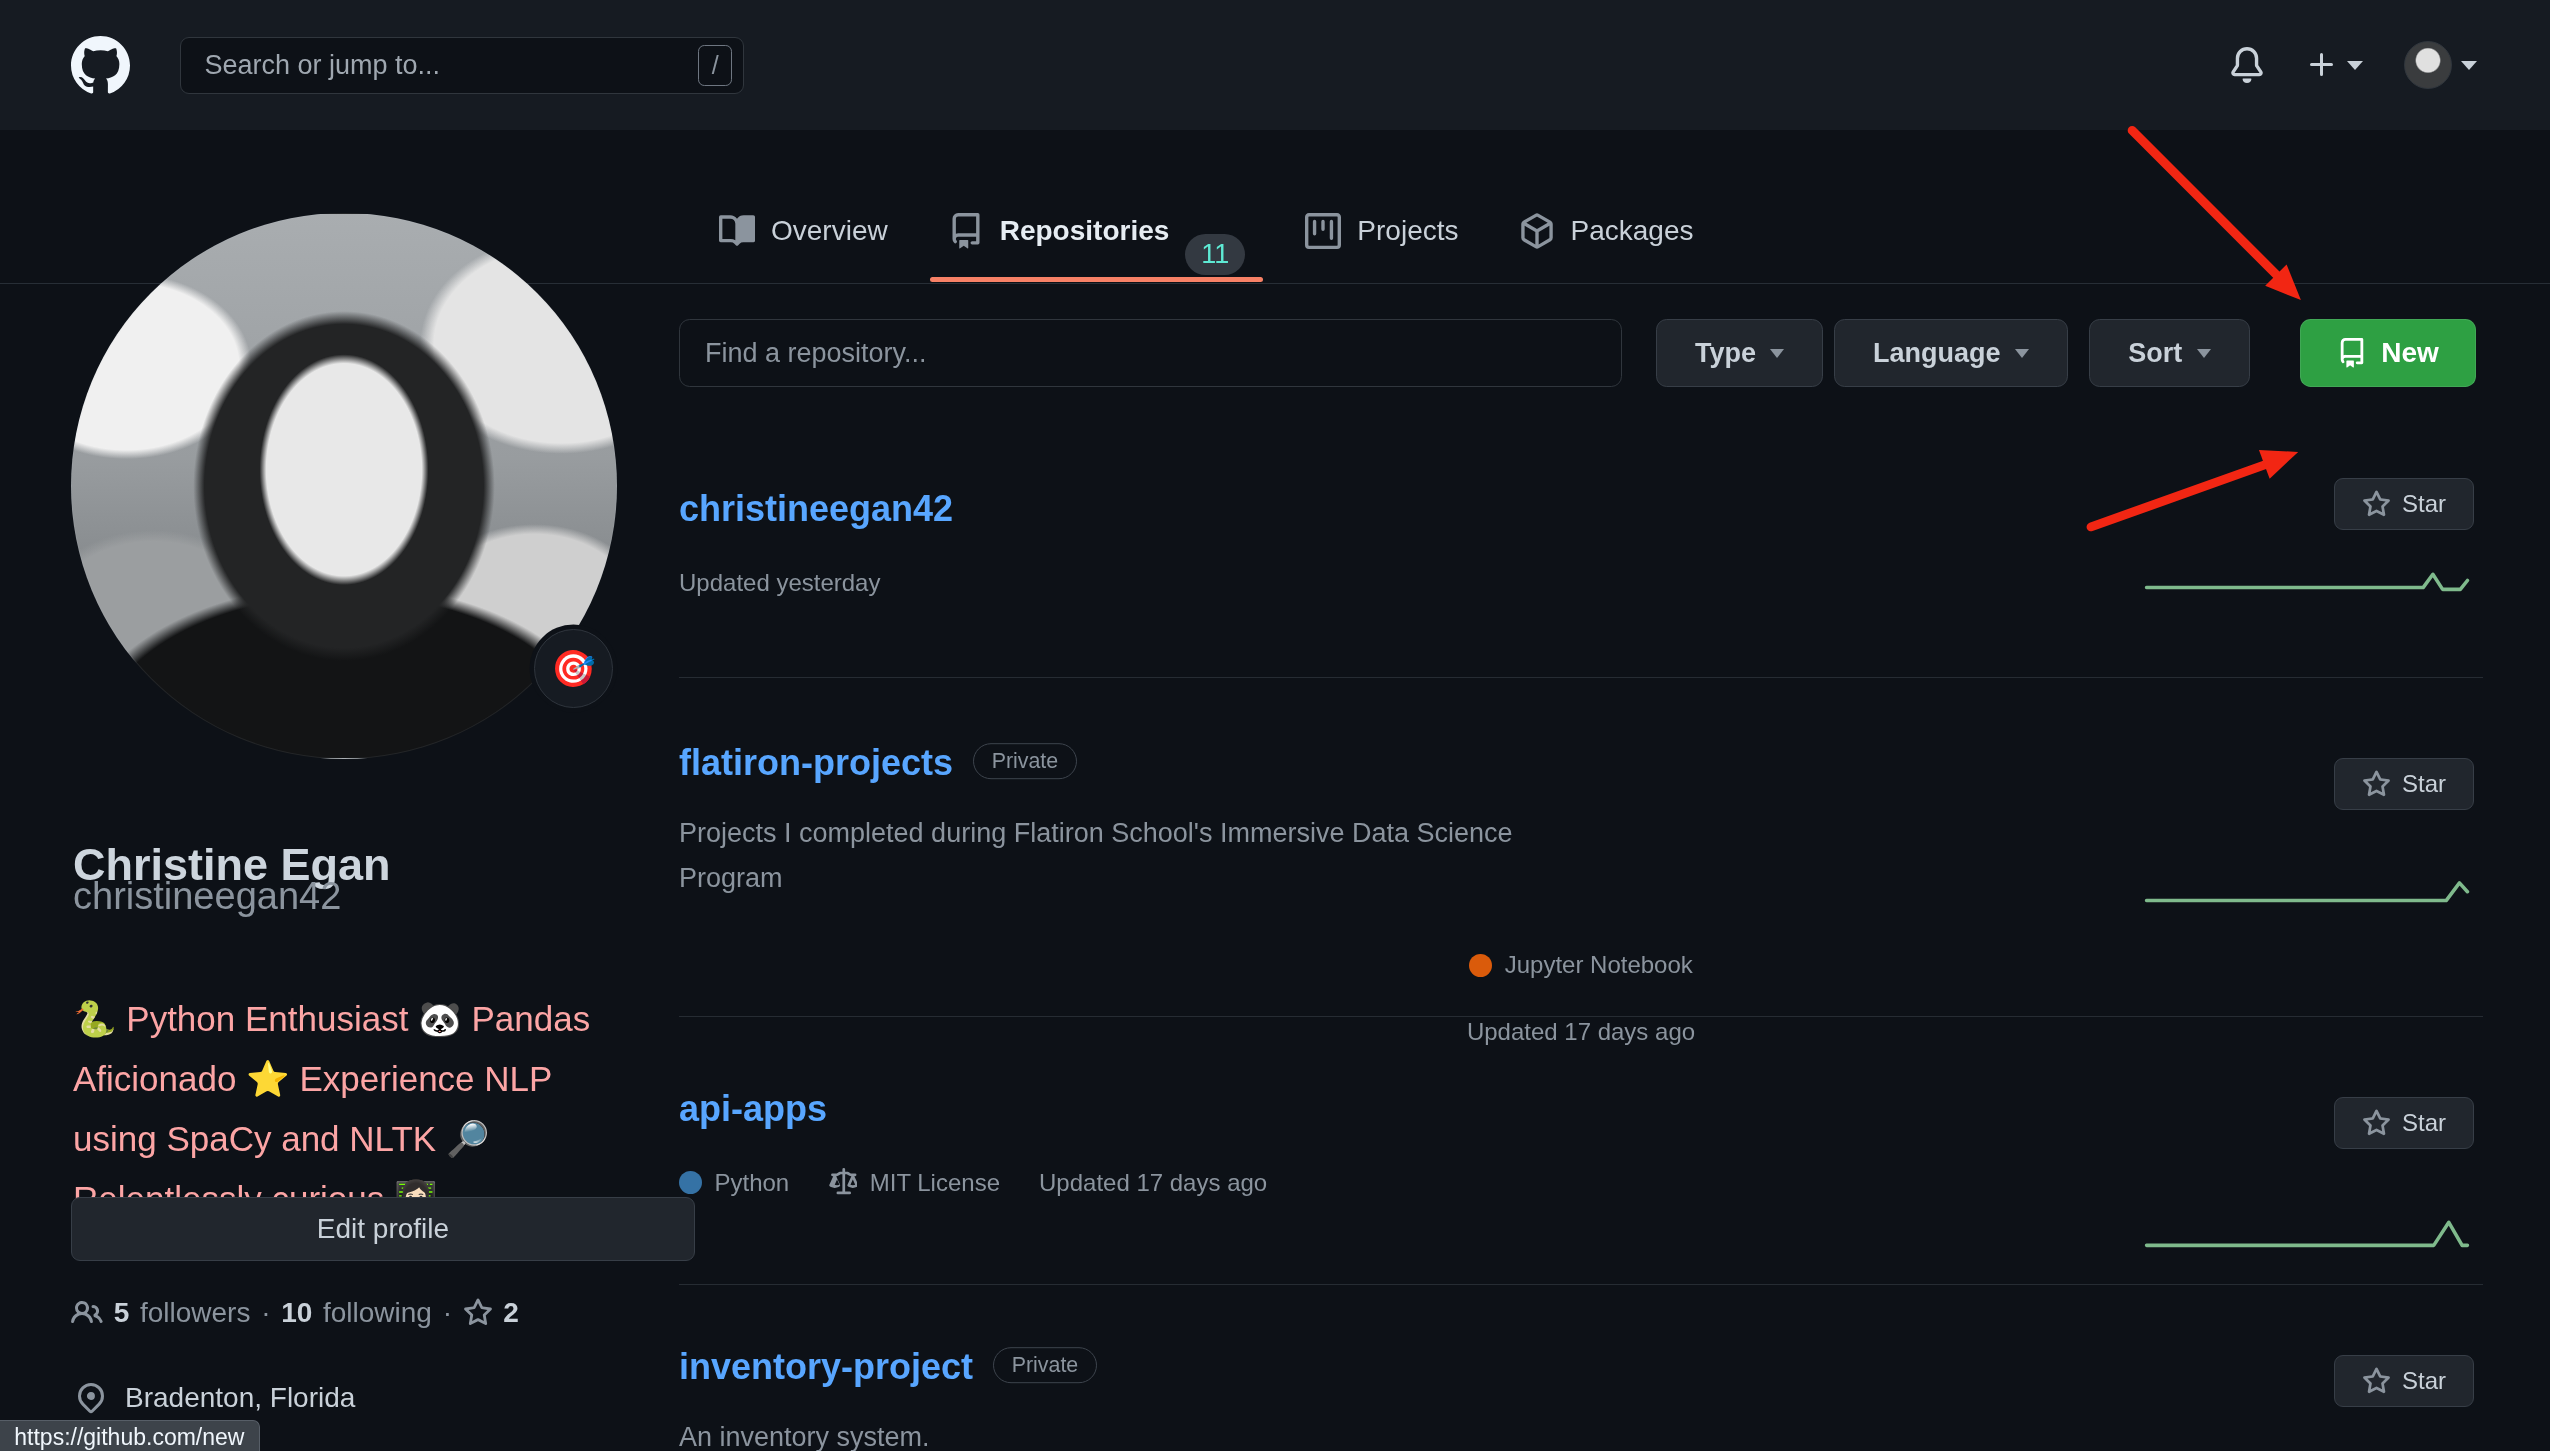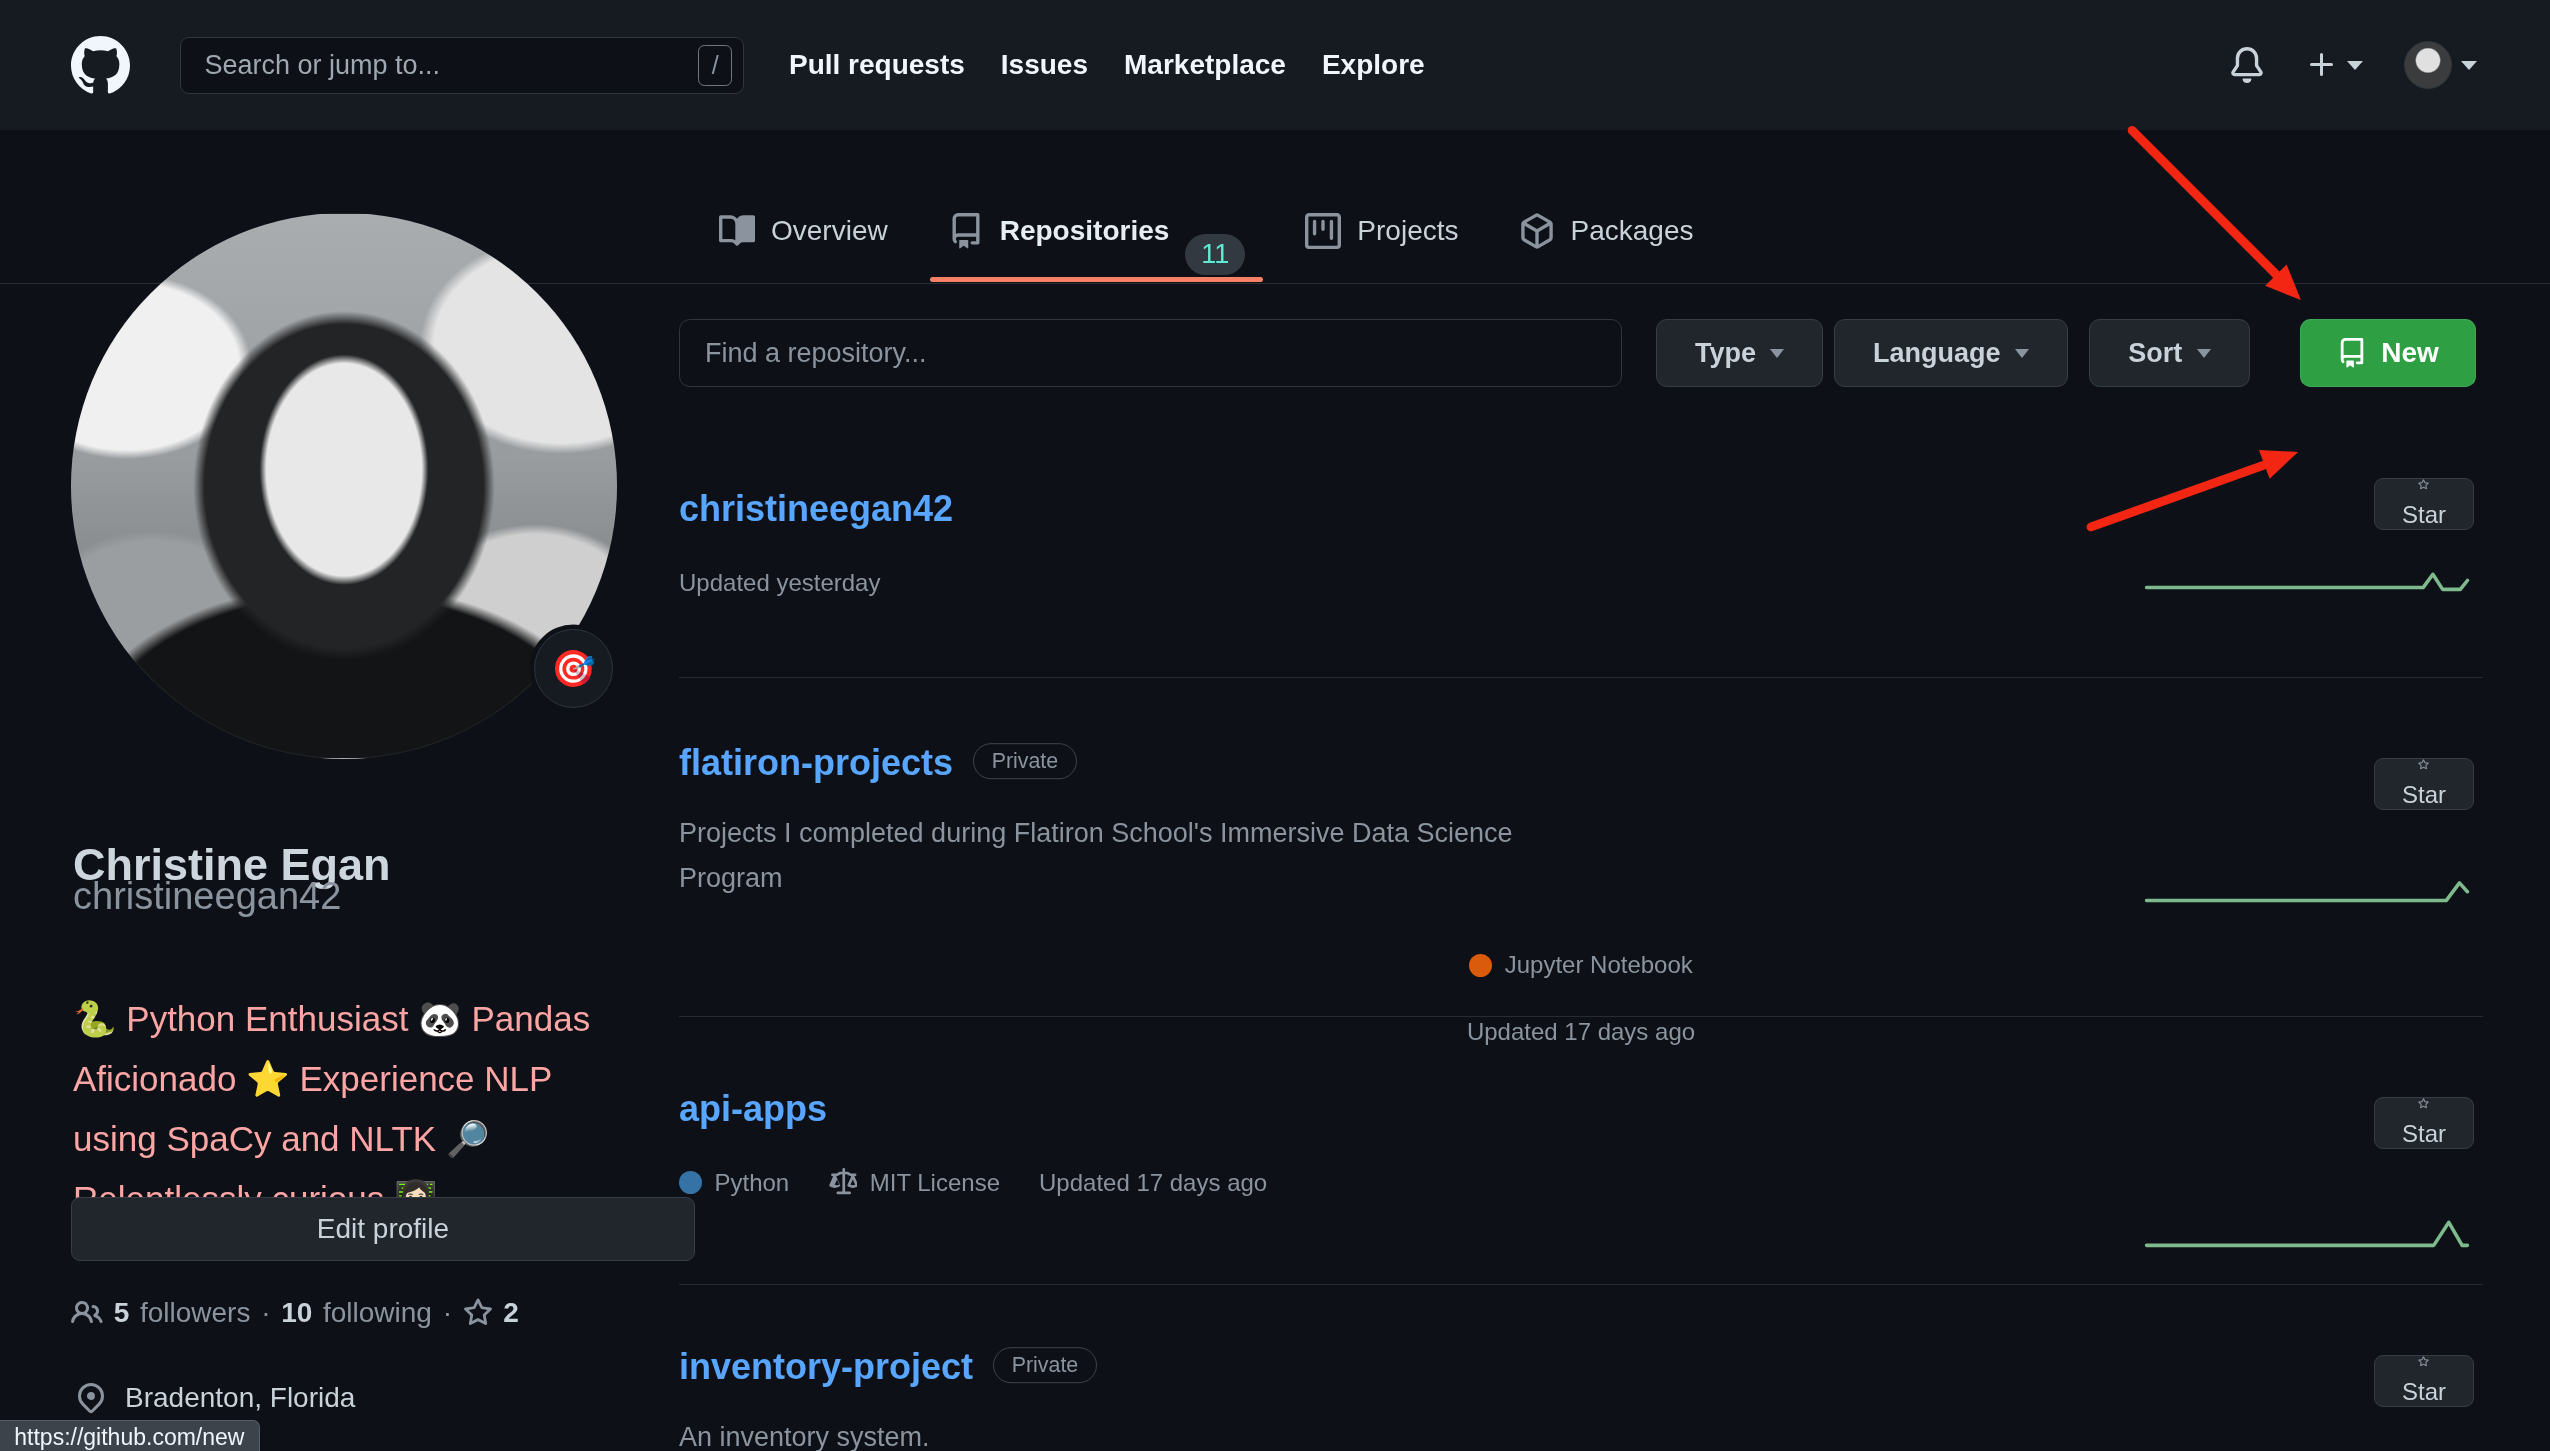--- a/index.html
+++ b/index.html
@@ -81,21 +81,21 @@
   .r4 .repo-head{padding-top:61px;}
   .repo-name{color:#58a6ff;font-size:36px;font-weight:700;text-decoration:none;cursor:pointer;}
   .badge-private{margin-left:19.6px;padding:4.5px 18px;border:0.9px solid #3d444d;border-radius:892px;color:#8b949e;font-size:21.4px;transform:translateY(-1.8px);}
   .repo-desc{margin:27px 0 0;max-width:875px;color:#8b949e;font-size:27px;line-height:45px;}
   .meta-row{display:flex;align-items:center;gap:39px;color:#8b949e;font-size:24px;}
   .r1 .meta-row{margin-top:39px;}
   .r2 .meta-row{margin-top:50px;flex-direction:column;}
   .r3 .meta-row{margin-top:38px;}
   .meta-item{display:flex;align-items:center;gap:12.5px;}
   .lang-dot{width:23px;height:23px;border-radius:50%;display:inline-block;}
-  .star-btn{position:absolute;right:9px;height:52px;padding:0 27px;background:#21262d;border:0.9px solid #373e47;border-radius:9px;color:#c9d1d9;font-size:24px;font-weight:500;font-family:inherit;display:flex;align-items:center;gap:10.7px;cursor:pointer;box-sizing:border-box;flex-direction:column;}
+  .star-btn{position:absolute;right:9px;height:52px;padding:0 27px;background:#21262d;border:0.9px solid #373e47;border-radius:9px;color:#c9d1d9;font-size:24px;font-weight:500;font-family:inherit;display:flex;align-items:center;gap:10.7px;cursor:pointer;box-sizing:border-box;}
   .r1 .star-btn{top:26px;}
   .r2 .star-btn{top:80px;}
   .r3 .star-btn{top:80px;}
   .r4 .star-btn{top:70px;}
   .spark{position:absolute;right:10.7px;width:330px;height:39px;}
   .r1 .spark{top:109px;}
   .r2 .spark{top:196px;}
   .r3 .spark{top:200px;}
   .r4 .spark{top:150px;}
   .spark polyline{fill:none;stroke:#7fba8c;stroke-width:4;stroke-linejoin:round;stroke-linecap:round;}
@@ -150,26 +150,20 @@
 <div class="page">
 
   <header class="navbar">
     <svg class="gh-logo" viewBox="0 0 66 66" width="59" height="59">
         <use href="#oct-mark"></use>
       </svg>
     <div class="search-box">
       <input type="text" placeholder="Search or jump to..." style="">
       <span class="slash-key">/</span>
     </div>
-    <nav class="top-nav">
-      <a>Pull requests</a>
-      <a>Issues</a>
-      <a>Marketplace</a>
-      <a>Explore</a>
-    </nav>
     <div class="nav-spacer"></div>
     <div class="nav-right">
       <svg class="ic i40 fill-light" viewBox="0 0 40 40" width="36" height="36">
           <use href="#oct-bell"></use>
         </svg>
       <div class="plus-group">
         <svg class="ic i36 fill-light" viewBox="0 0 36 36" width="32" height="32">
             <use href="#oct-plus"></use>
           </svg>
         <span class="caret"></span>

